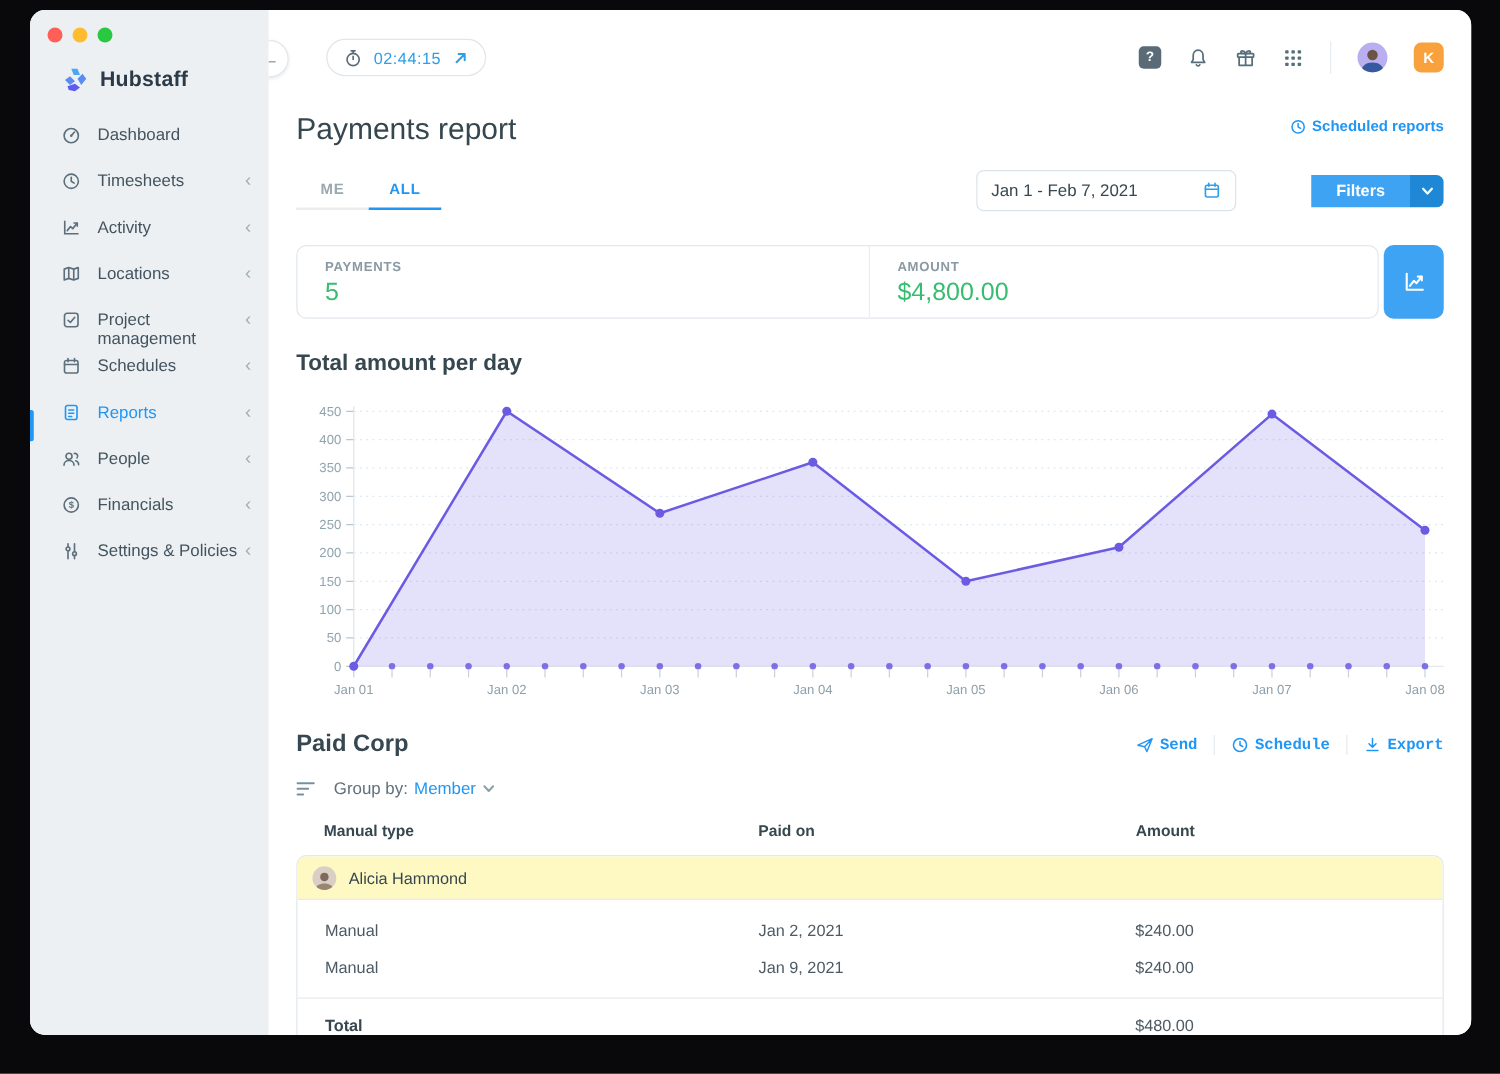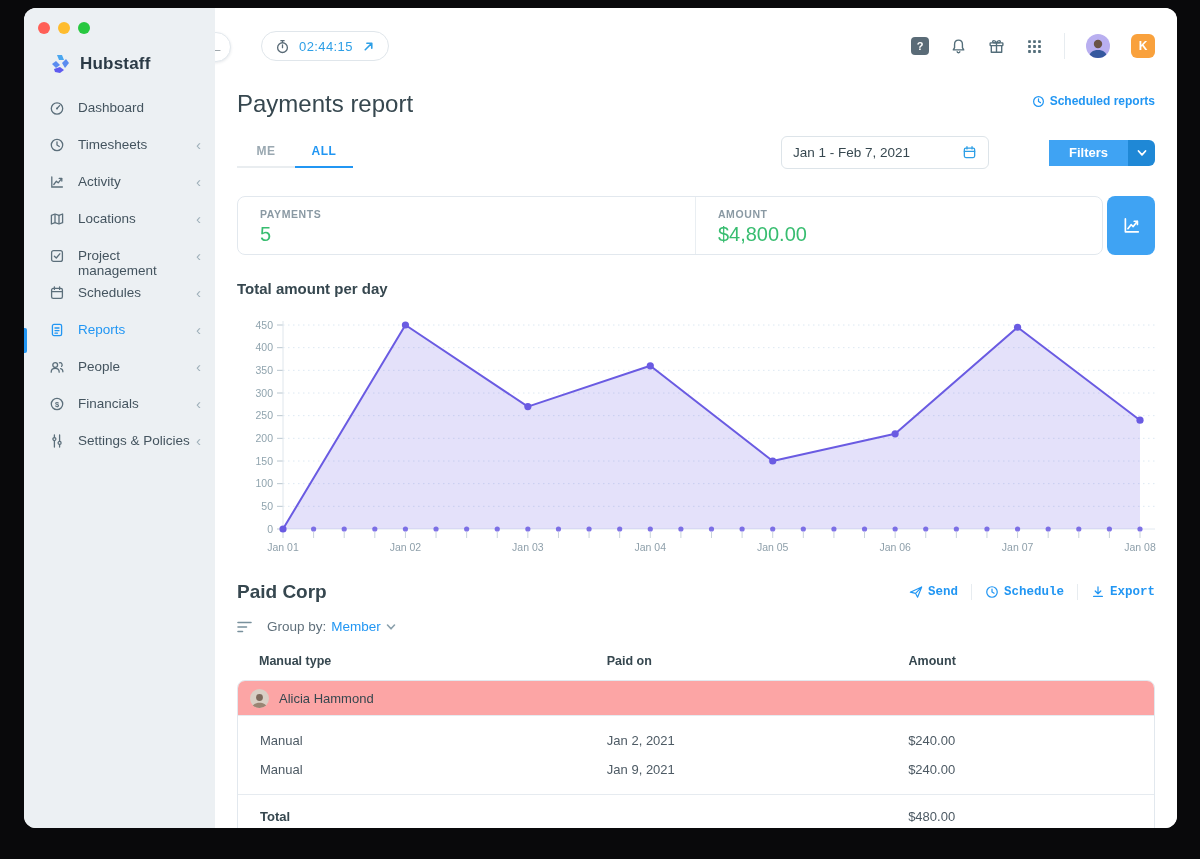--- a/index.html
+++ b/index.html
@@ -72,42 +72,42 @@
   .summary-row { display:flex; margin-top:27px; }
   .summary-card { flex:1; display:flex; border:1px solid #e2e8ee; border-radius:8px; height:59px; background:#fff; }
   .sum-cell { padding:11px 0 0 22px; }
   .sum-cell.first { width:53%; border-right:1px solid #e9eef2; }
   .sum-label { font-size:10.5px; font-weight:bold; letter-spacing:.6px; color:#8a99a3; }
   .sum-value { font-size:20px; color:#38bd70; margin-top:3px; }
   .chart-toggle { width:48px; height:59px; margin-left:4px; background:#3fa3f3; border:none; border-radius:8px;
                   display:flex; align-items:center; justify-content:center; color:#fff; cursor:pointer; }
   .chart-toggle svg { width:19px; height:19px; }
 
-  .chart-title { margin-top:25px; font-size:15px; font-weight:bold; color:#36474f; }
+  .chart-title { margin-top:25px; font-size:18px; font-weight:bold; color:#36474f; }
   .chart-wrap { margin-top:10px; }
   .chart-wrap svg { overflow:visible; display:block; }
 
   .acme-row { display:flex; align-items:center; justify-content:space-between; margin-top:22px; }
   .acme-title { font-size:19px; font-weight:bold; color:#36474f; }
   .acme-actions { display:flex; align-items:center;font-family:Liberation Mono, monospace; }
   .action-link { display:flex; align-items:center; gap:5px; color:#2196f3; font-size:12.5px; font-weight:bold; cursor:pointer; }
   .action-link svg { width:14px; height:14px; }
   .action-sep { width:1px; height:16px; background:#e7ecf0; margin:0 13px; }
 
   .groupby-row { display:flex; align-items:center; margin-top:16px; }
   .sort-ico { width:15px; height:12px; color:#78909c; margin-right:15px; cursor:pointer; }
   .groupby-label { font-size:13.5px; color:#60707b; }
   .groupby-value { font-size:13.5px; color:#2196f3; margin-left:5px; cursor:pointer; display:flex; align-items:center; gap:5px; }
   .groupby-value svg { width:10px; height:10px; color:#8aa0ac; }
 
   .tbl-headers { display:grid; grid-template-columns:38.8% 33.7% auto; margin-top:20px; padding-left:22px; }
   .tbl-headers div { font-size:12.5px; font-weight:bold; color:#36474f; }
 
   .table-card { margin-top:12px; border:1px solid #e2e8ee; border-radius:8px; background:#fff; overflow:hidden; }
-  .group-row { display:flex; align-items:center; gap:10px; height:35px; background:#fca5a5;
+  .group-row { display:flex; align-items:center; gap:10px; height:35px; background:#fef9c3;
                border-bottom:1px solid #e6ebf0; padding:0 12px; }
   .g-avatar { width:19px; height:19px; border-radius:50%; background:#d9cfc5; overflow:hidden; position:relative; }
   .g-avatar svg { position:absolute; left:0; top:2px; }
   .group-name { font-size:13px; color:#36474f; }
   .tbl-body { padding:10px 0 0; }
   .tbl-row { display:grid; grid-template-columns:38.8% 33.7% auto; padding:7px 0 7px 22px; }
   .tbl-row div { font-size:13px; color:#4d5a64; }
   .tbl-divider { height:1px; background:#e6ebf0; margin-top:10px; }
   .total-row { display:grid; grid-template-columns:38.8% 33.7% auto; padding:14px 0 16px 22px; }
   .total-row .t-label { font-size:13px; font-weight:bold; color:#36474f; }

